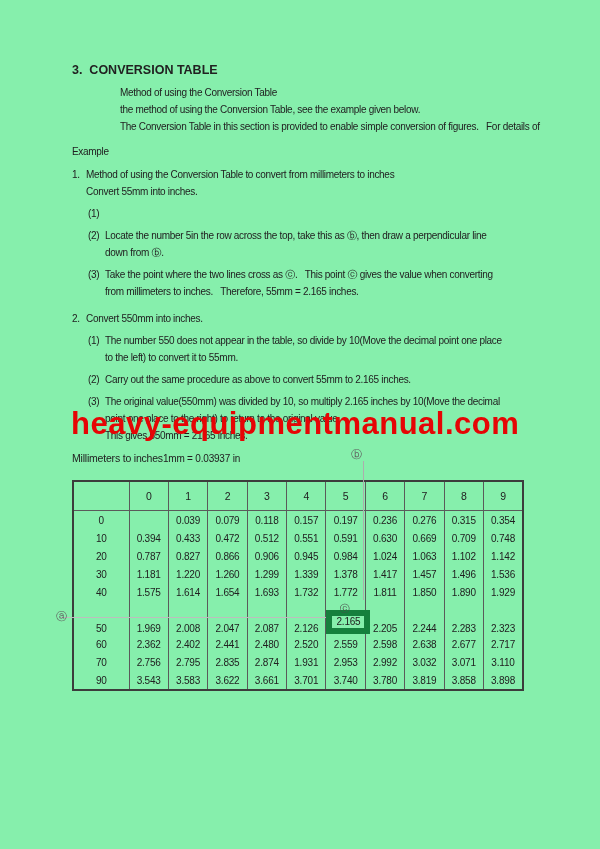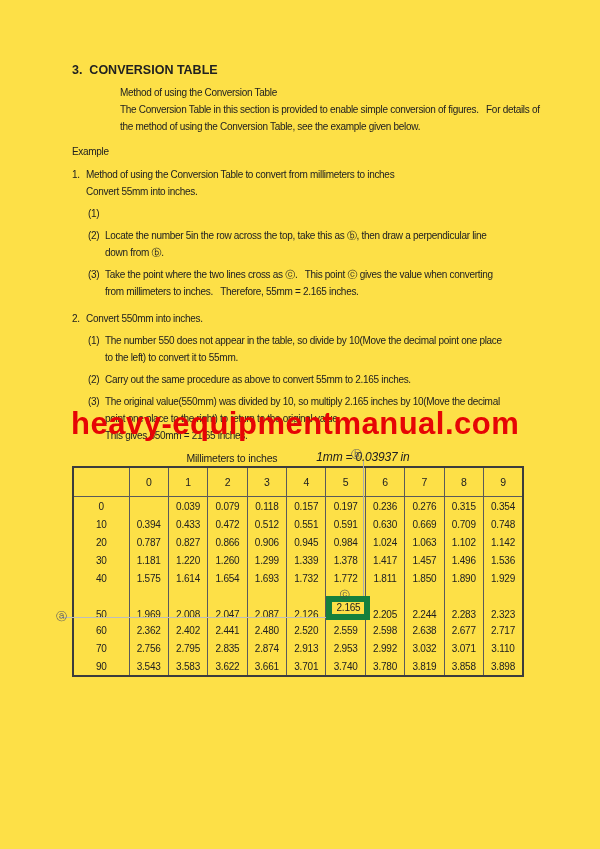--- a/index.html
+++ b/index.html
@@ -2,37 +2,37 @@
 <html><head>
 <meta charset="utf-8">
 <style>
   html,body{margin:0;padding:0;}
   body{
     width:600px;height:849px;background:#ffffff;
     font-family:"Liberation Sans","DejaVu Sans",sans-serif;
     color:#212121;font-size:10px;letter-spacing:-0.3px;
     position:relative;overflow:hidden;
   }
-  .page{position:absolute;inset:0;background:#fde047;}
+  .page{position:absolute;inset:0;background:#86efac;}
   .content{position:absolute;left:72px;top:62px;width:462px;}
   .heading{font-size:12.5px;font-weight:bold;line-height:16px;white-space:pre;letter-spacing:0;}
   .line{white-space:pre;line-height:17px;}
   .intro{margin-top:6px;margin-left:48px;}
   .example-label{margin-top:8px;font-weight:normal;line-height:17px;}
   .item{display:flex;margin-top:10px;}
   #items .item:first-child{margin-top:6px;}
   .item-num{width:14px;flex:none;line-height:17px;}
   .sub{display:flex;margin-top:5px;margin-left:16px;}
   .sub-num{width:17px;flex:none;line-height:17px;}
 
   
   .table-wrap{position:relative;margin-top:4px;width:452px;}
-  .cap-row{display:flex;justify-content:center;align-items:flex-end;
-           height:16px;margin-bottom:2px;font-size:10.5px;letter-spacing:-0.2px;gap:39px;}
-  .cap-row .unit{font-size:12px;font-style:italic;}
+  .cap-row{display:flex;justify-content:flex-start;align-items:flex-end;
+           height:16px;margin-bottom:16px;font-size:10.5px;letter-spacing:-0.2px;}
+  .cap-row .unit{font-size:10px;}
   table.conv{border-collapse:collapse;table-layout:fixed;width:452px;
              border:2px solid #3c3c3c;font-size:10px;letter-spacing:-0.2px;}
   table.conv th{height:26px;font-weight:normal;font-size:10.5px;
                 border-left:1px solid #5a5a5a;border-bottom:1px solid #5a5a5a;
                 text-align:center;vertical-align:middle;}
   table.conv td{height:18px;border-left:1px solid #5a5a5a;
                 text-align:center;vertical-align:middle;padding:0;}
   table.conv th:first-child,table.conv td:first-child{border-left:none;}
   tr.row-c td{height:33px;vertical-align:bottom;padding-bottom:1px;}
   td.c-cell{position:relative;}
@@ -50,22 +50,22 @@
 </style>
 </head>
 <body>
 
 <div class="page">
   <div class="content">
     <div class="heading">3.  CONVERSION TABLE</div>
 
     <div class="intro" id="intro">
         <div class="line">Method of using the Conversion Table</div>
+        <div class="line">the method of using the Conversion Table, see the example given below.</div>
         <div class="line">The Conversion Table in this section is provided to enable simple conversion of figures.   For details of</div>
-        <div class="line">the method of using the Conversion Table, see the example given below.</div>
       </div>
 
     <div class="example-label">Example</div>
 
     <div id="items">
         <div class="item">
           <div class="item-num">1.</div>
           <div class="item-body">
             <div class="line">Method of using the Conversion Table to convert from millimeters to inches</div>
             <div class="line">Convert 55mm into inches.</div>
@@ -248,21 +248,21 @@
               <td>2.638</td>
               <td>2.677</td>
               <td>2.717</td>
             </tr>
             <tr>
               <td class="lab">70</td>
               <td>2.756</td>
               <td>2.795</td>
               <td>2.835</td>
               <td>2.874</td>
-              <td>2.913</td>
+              <td>1.931</td>
               <td>2.953</td>
               <td>2.992</td>
               <td>3.032</td>
               <td>3.071</td>
               <td>3.110</td>
             </tr>
             <tr>
               <td class="lab">90</td>
               <td>3.543</td>
               <td>3.583</td>

